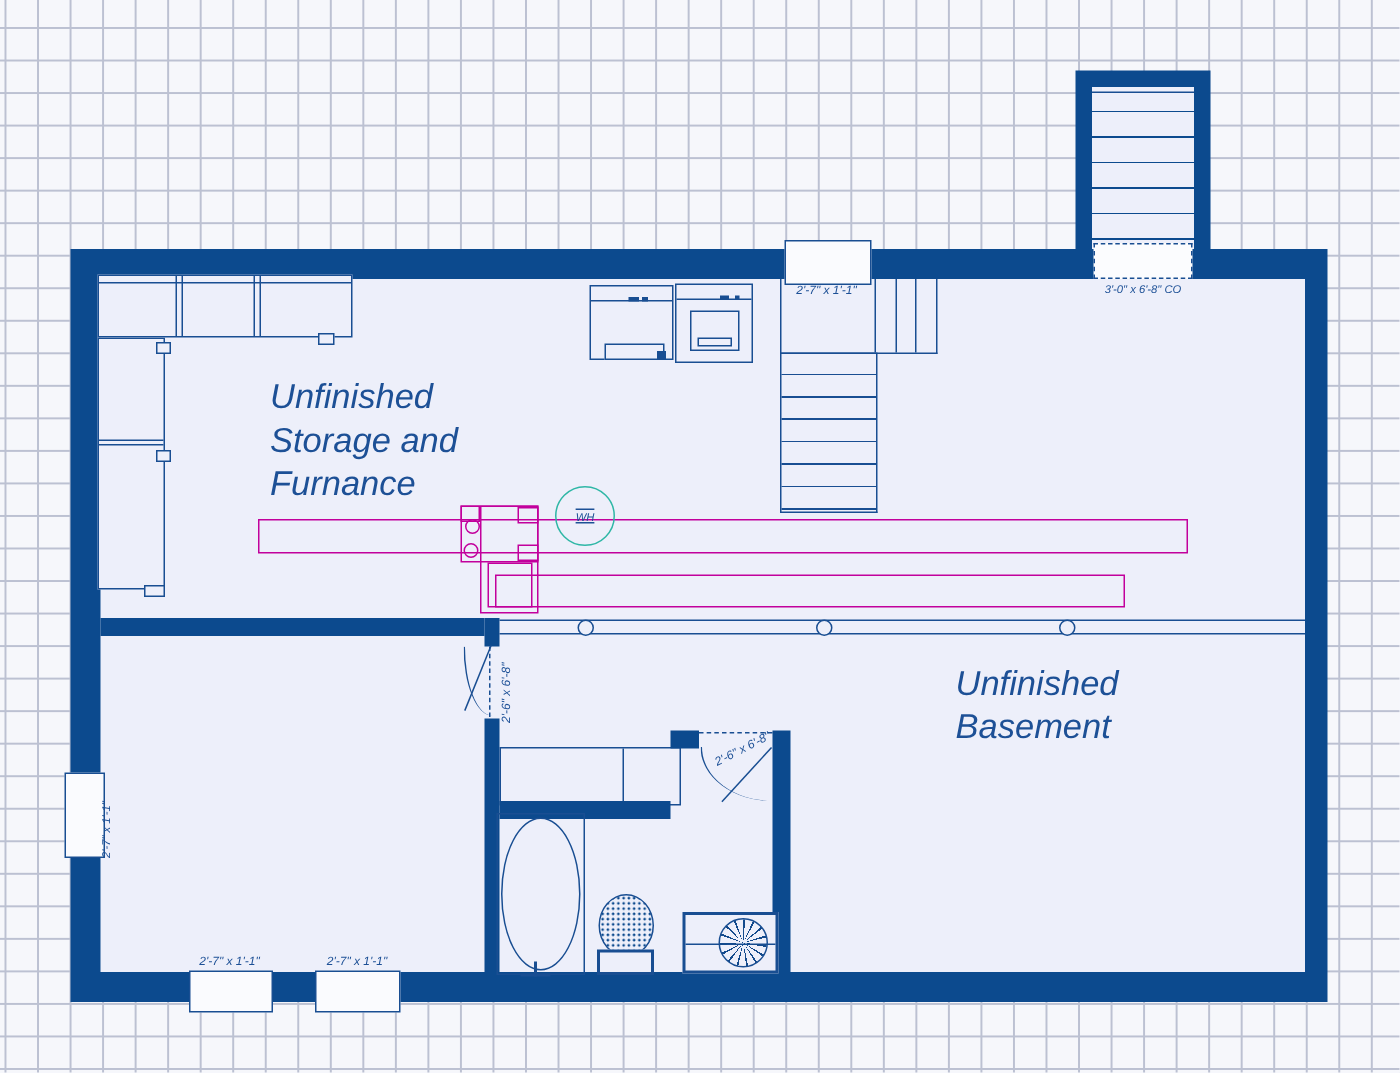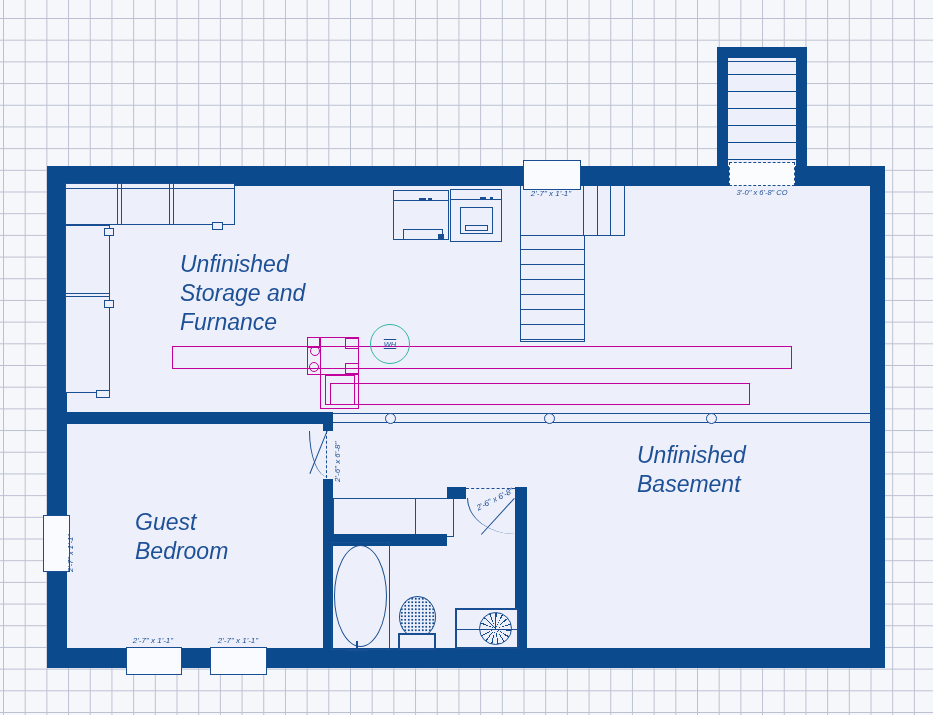--- a/index.html
+++ b/index.html
@@ -141,18 +141,16 @@
   <div class="abs mag circle" style="left:310px;top:346px;width:8px;height:8px;"></div>
   <div class="abs mag circle" style="left:309px;top:362px;width:8px;height:8px;"></div>
 
   <div class="abs circle" style="left:370px;top:324px;width:38px;height:38px;border:1.3px solid #2fb7a6;display:flex;align-items:center;justify-content:center;">
     <span class="sm-label" style="font-size:7.5px;text-decoration:underline overline;">WH</span>
   </div>
 
   <div class="abs room-label" style="left:180px;top:250px;">Unfinished
 Storage and
 Furnance</div>
-  <div class="abs room-label" style="left:135px;top:508px;">Guest
-Bedroom</div>
   <div class="abs room-label" style="left:637px;top:441px;">Unfinished
 Basement</div>
 
 </div>
 
 </body></html>

